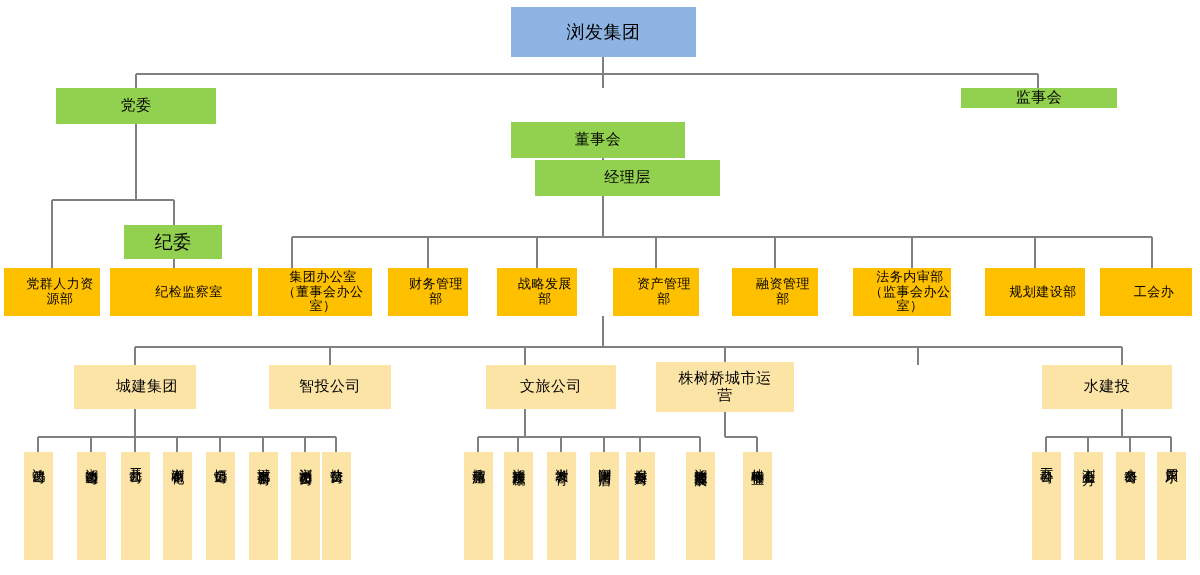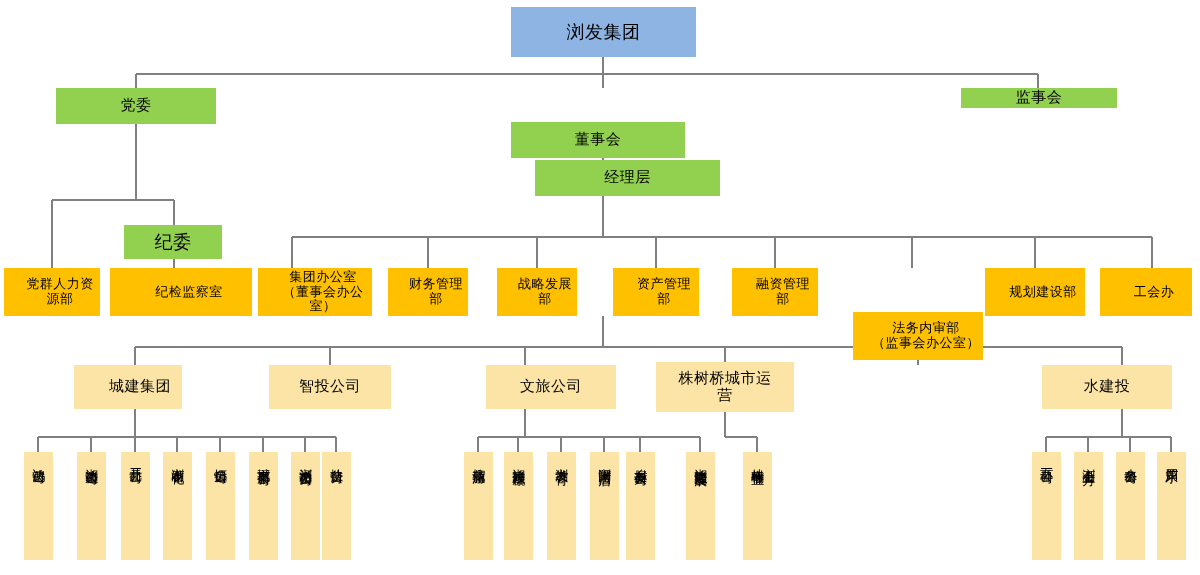--- a/index.html
+++ b/index.html
@@ -161,26 +161,26 @@
   <div class="node orange" style="left:258px; top:268px; width:114px; height:48px;">集团办公室
 （董事会办公室）</div>
   <div class="node orange" style="left:388px; top:268px; width:80px; height:48px;">财务管理
 部</div>
   <div class="node orange" style="left:497px; top:268px; width:80px; height:48px;">战略发展
 部</div>
   <div class="node orange" style="left:613px; top:268px; width:86px; height:48px;">资产管理
 部</div>
   <div class="node orange" style="left:732px; top:268px; width:86px; height:48px;">融资管理
 部</div>
-  <div class="node orange" style="left:853px; top:268px; width:130px; height:48px;margin-top:44px;">法务内审部
+  <div class="node orange" style="left:853px; top:268px; width:98px; height:48px;">法务内审部
 （监事会办公室）</div>
   <div class="node orange" style="left:985px; top:268px; width:100px; height:48px;">规划建设部</div>
   <div class="node orange" style="left:1100px; top:268px; width:92px; height:48px;">工会办</div>
 
-  <div class="node light" style="left:74px; top:365px; width:108px; height:44px;padding-left:24px;">城建集团</div>
+  <div class="node light" style="left:74px; top:365px; width:122px; height:44px;padding-left:24px;">城建集团</div>
   <div class="node light" style="left:269px; top:365px; width:122px; height:44px;">智投公司</div>
   <div class="node light" style="left:460px; top:365px; width:130px; height:44px;margin-left:26px;">文旅公司</div>
   <div class="node light" style="left:656px; top:362px; width:138px; height:50px;">株树桥城市运
 营</div>
   <div class="node light" style="left:1042px; top:365px; width:130px; height:44px;">水建投</div>
 
   <div class="node leaf" style="left:24px; top:452px; width:29px; height:108px;">鸿达公司</div>
   <div class="node leaf" style="left:77px; top:452px; width:29px; height:108px;">湘赣边公司</div>
   <div class="node leaf" style="left:121px; top:452px; width:29px; height:108px;">开元公司</div>
   <div class="node leaf" style="left:163px; top:452px; width:29px; height:108px;">浏发中石化</div>

